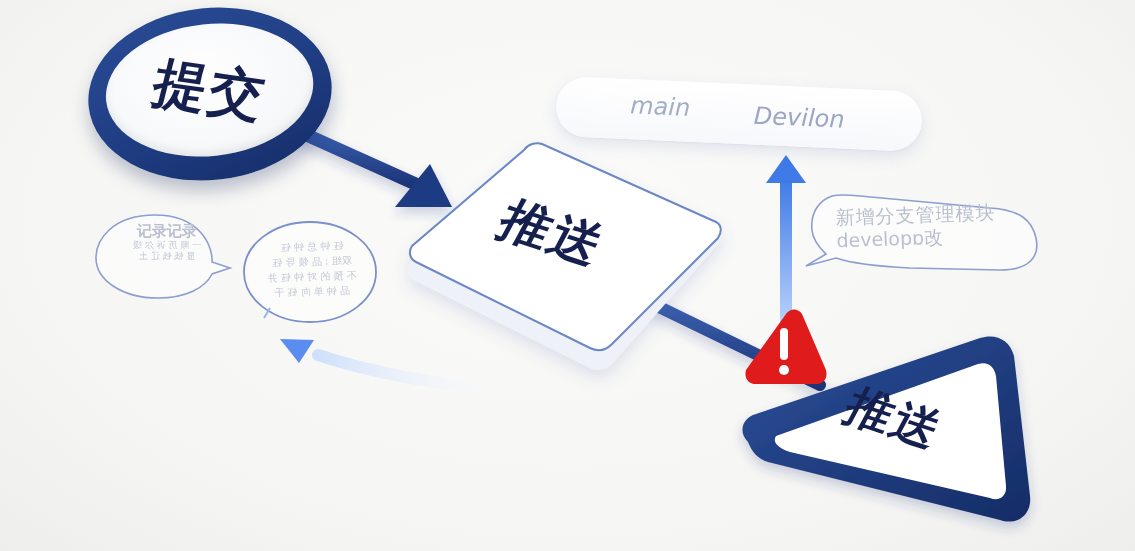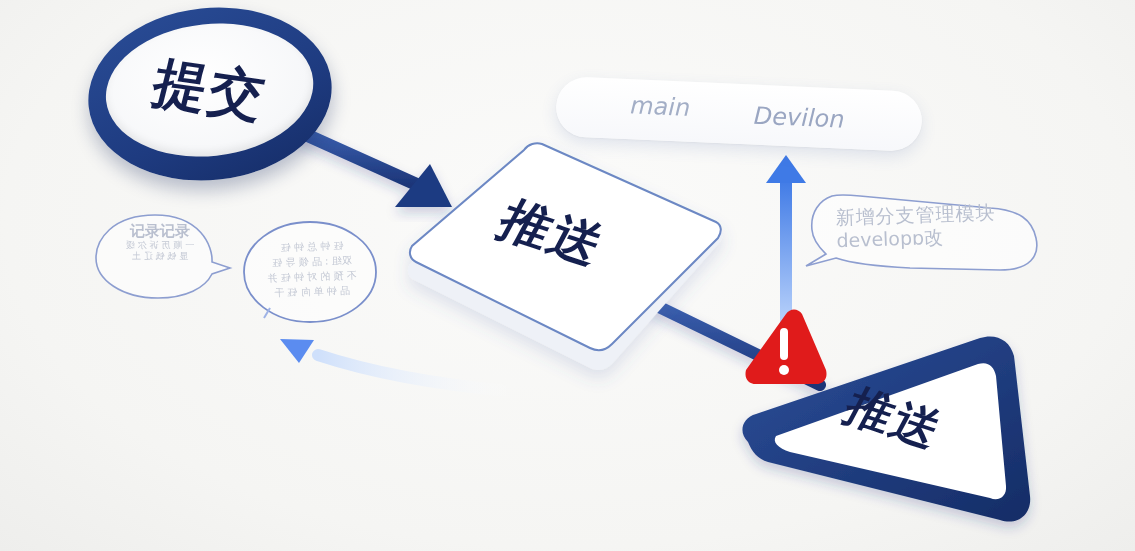--- a/index.html
+++ b/index.html
@@ -63,21 +63,21 @@
   }
   .branch-develop {
     position: absolute; left: 198px; top: 17px;
     font-size: 24px; font-style: italic; color: #9aa6c2; font-family: "DejaVu Sans", sans-serif;
   }
 
   
   .bubble-text {
     position: absolute; color: #b7bdcc; text-align: center; line-height: 1.2;
   }
-  .bubble-a { left: 112px; top: 222px; width: 96px; }
+  .bubble-a { left: 119px; top: 222px; width: 96px; }
   .bubble-a .t1 { font-size: 15px; font-weight: bold; color: #b9bfcf; }
   .bubble-a .t2 { font-size: 9px; color: #c3c8d4; transform: scaleX(-1); display: block; }
   .bubble-b { left: 252px; top: 238px; width: 120px; }
   .bubble-b .t { font-size: 10px; color: #c3c8d4; transform: scaleX(-1) rotate(2deg); display: block; margin: 3px 0; }
 
   .bubble-c { left: 836px; top: 203px; width: 190px; transform: rotate(-2deg); text-align: left; }
   .bubble-c .t1 { font-size: 19px; color: #b8bfcf; letter-spacing: 1px; }
   .bubble-c .t2 { font-size: 19px; color: #b8bfcf; }
 </style>
 </head>

